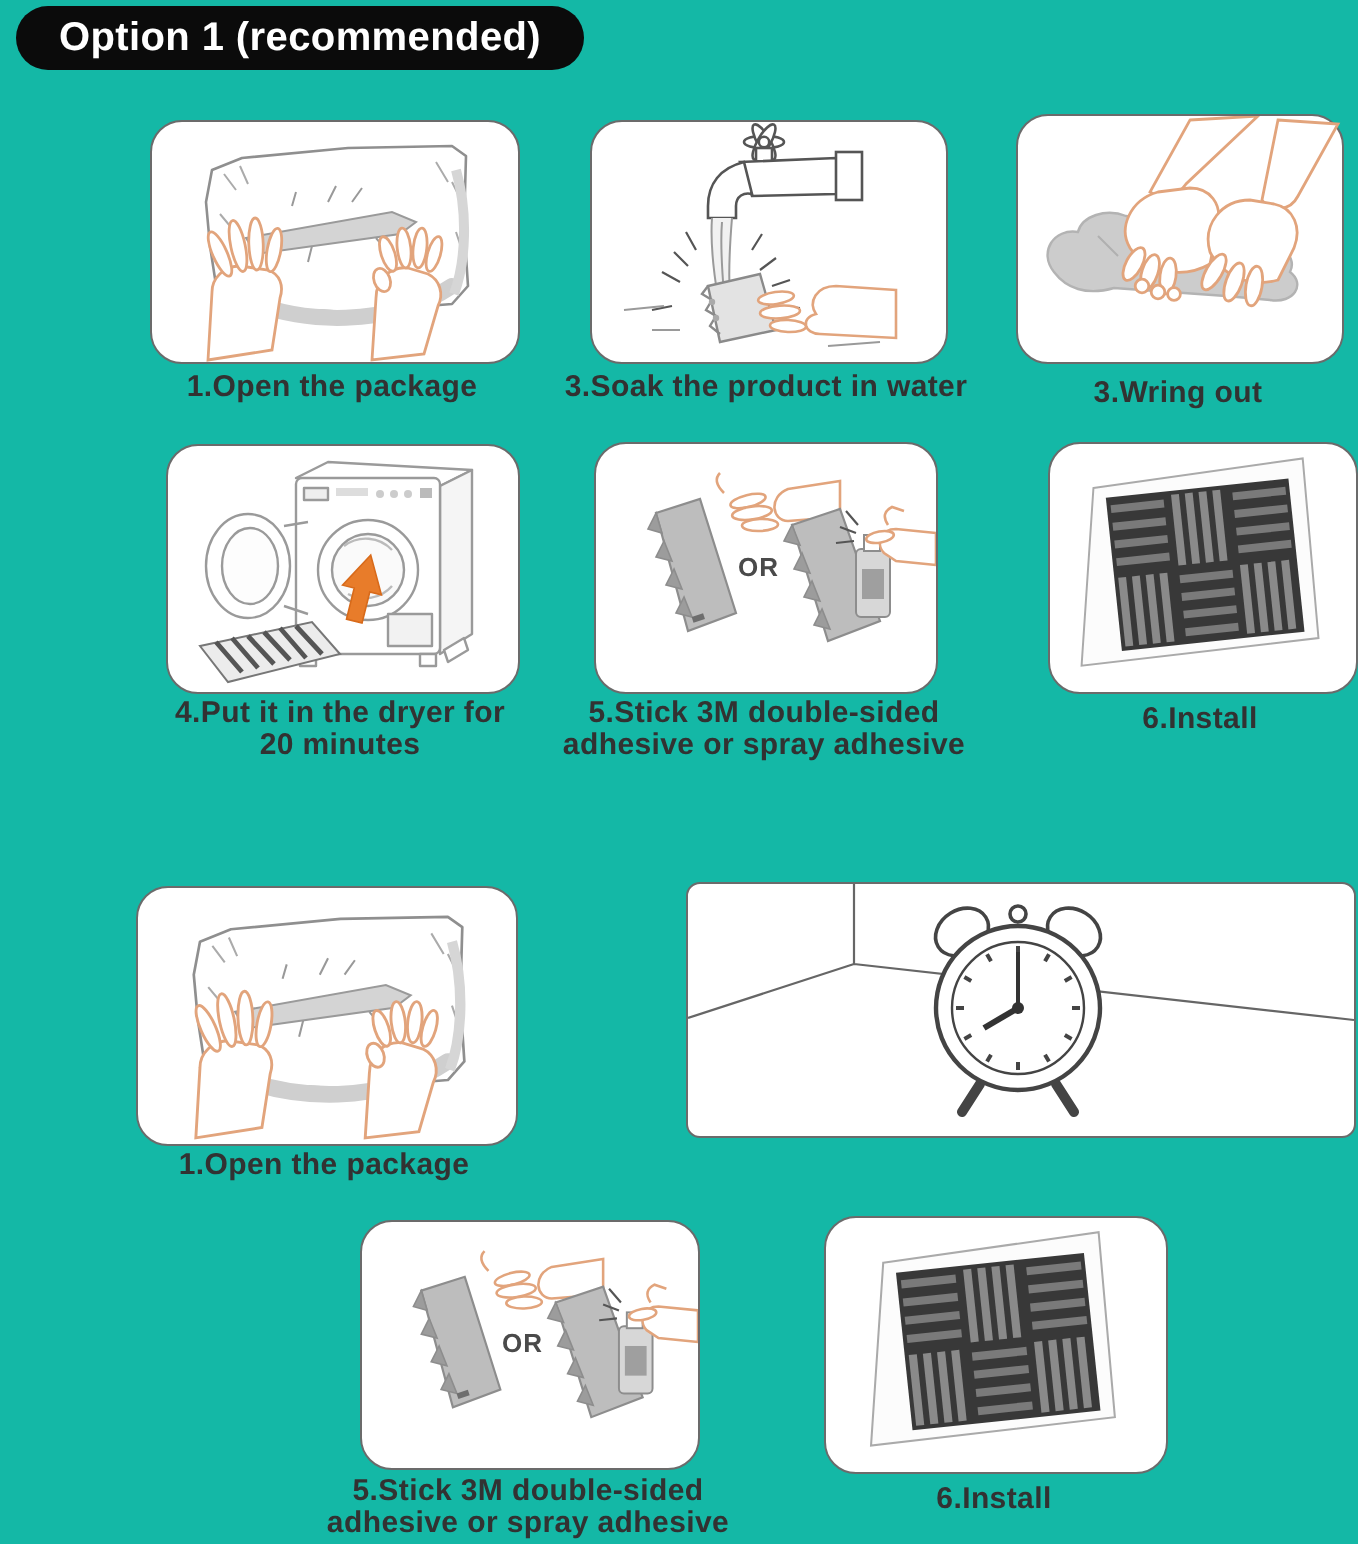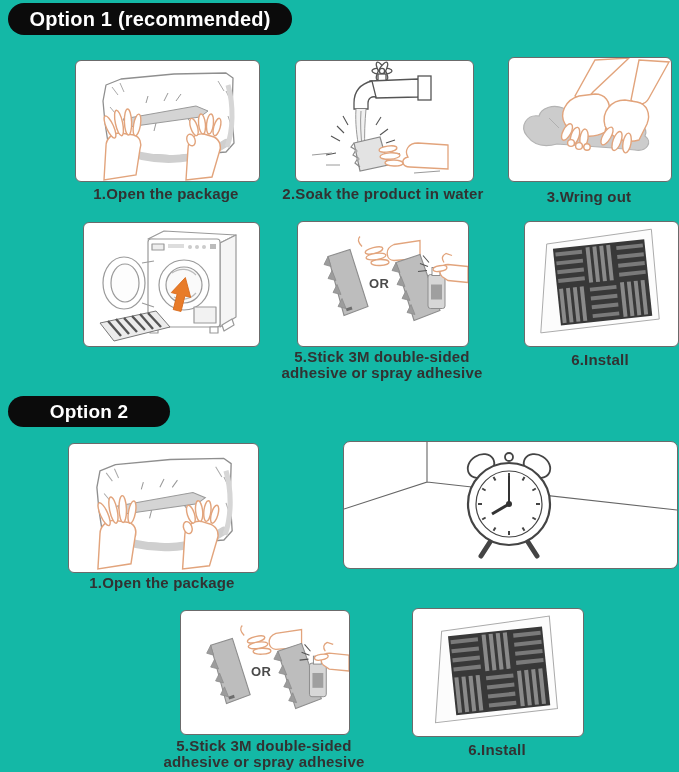--- a/index.html
+++ b/index.html
@@ -6,21 +6,21 @@
   .sheet{
     position:relative;width:679px;height:772px;background:#14b8a6;overflow:hidden;
     font-family:"Liberation Sans",sans-serif;
   }
   .pill{
     position:absolute;background:#0b0b0b;color:#fff;border-radius:18px;
     display:flex;align-items:center;justify-content:center;
     font-weight:700;letter-spacing:.2px;
   }
   .panel{
-    position:absolute;border:1.3px solid #6b6b6b;border-radius:6px;background:#fff;
+    position:absolute;border:1.3px solid #6b6b6b;border-radius:16px;background:#fff;
   }
   .panel svg.art{position:absolute;inset:0;width:100%;height:100%;}
   .caption{
     position:absolute;width:280px;text-align:center;
     font-size:15px;line-height:16px;font-weight:700;color:#323232;
     white-space:pre-line;letter-spacing:.2px;
   }
   .or-label{
     position:absolute;font-size:13px;font-weight:600;color:#4a4a4a;letter-spacing:.5px;
   }
@@ -236,54 +236,53 @@
         <use href="#sym-open"></use>
       </svg>
   </div>
   <div class="caption" style="left:26px;top:186px">1.Open the package</div>
 
   <div class="panel" style="left:295px;top:60px;width:177px;height:120px">
     <svg class="art">
         <use href="#sym-soak"></use>
       </svg>
   </div>
-  <div class="caption" style="left:243px;top:186px">2.Soak the product in water</div>
+  <div class="caption" style="left:243px;top:186px">3.Soak the product in water</div>
 
   <div class="panel" style="left:508px;top:57px;width:162px;height:123px">
     <svg class="art">
         <use href="#sym-wring"></use>
       </svg>
   </div>
   <div class="caption" style="left:449px;top:189px">3.Wring out</div>
 
   <div class="panel" style="left:83px;top:222px;width:175px;height:123px">
     <svg class="art">
         <use href="#sym-dryer"></use>
       </svg>
   </div>
+  <div class="caption" style="left:30px;top:349px">4.Put it in the dryer for
+20 minutes</div>
 
   <div class="panel" style="left:297px;top:221px;width:170px;height:124px">
     <svg class="art">
         <use href="#sym-adhesive"></use>
       </svg>
     <span class="or-label" style="left:71px;top:54px">OR</span>
   </div>
   <div class="caption" style="left:242px;top:349px">5.Stick 3M double-sided
 adhesive or spray adhesive</div>
 
   <div class="panel" style="left:524px;top:221px;width:153px;height:124px">
     <svg class="art">
         <use href="#sym-install"></use>
       </svg>
   </div>
   <div class="caption" style="left:460px;top:352px">6.Install</div>
 
-  <div class="pill" style="left:8px;top:396px;width:162px;height:31px;font-size:19px">
-    <span>Option 2</span>
-  </div>
 
   <div class="panel" style="left:68px;top:443px;width:189px;height:128px">
     <svg class="art">
         <use href="#sym-open"></use>
       </svg>
   </div>
   <div class="caption" style="left:22px;top:575px">1.Open the package</div>
 
   <div class="panel" style="left:343px;top:441px;width:333px;height:126px;border-radius:7px">
     <svg class="art">

